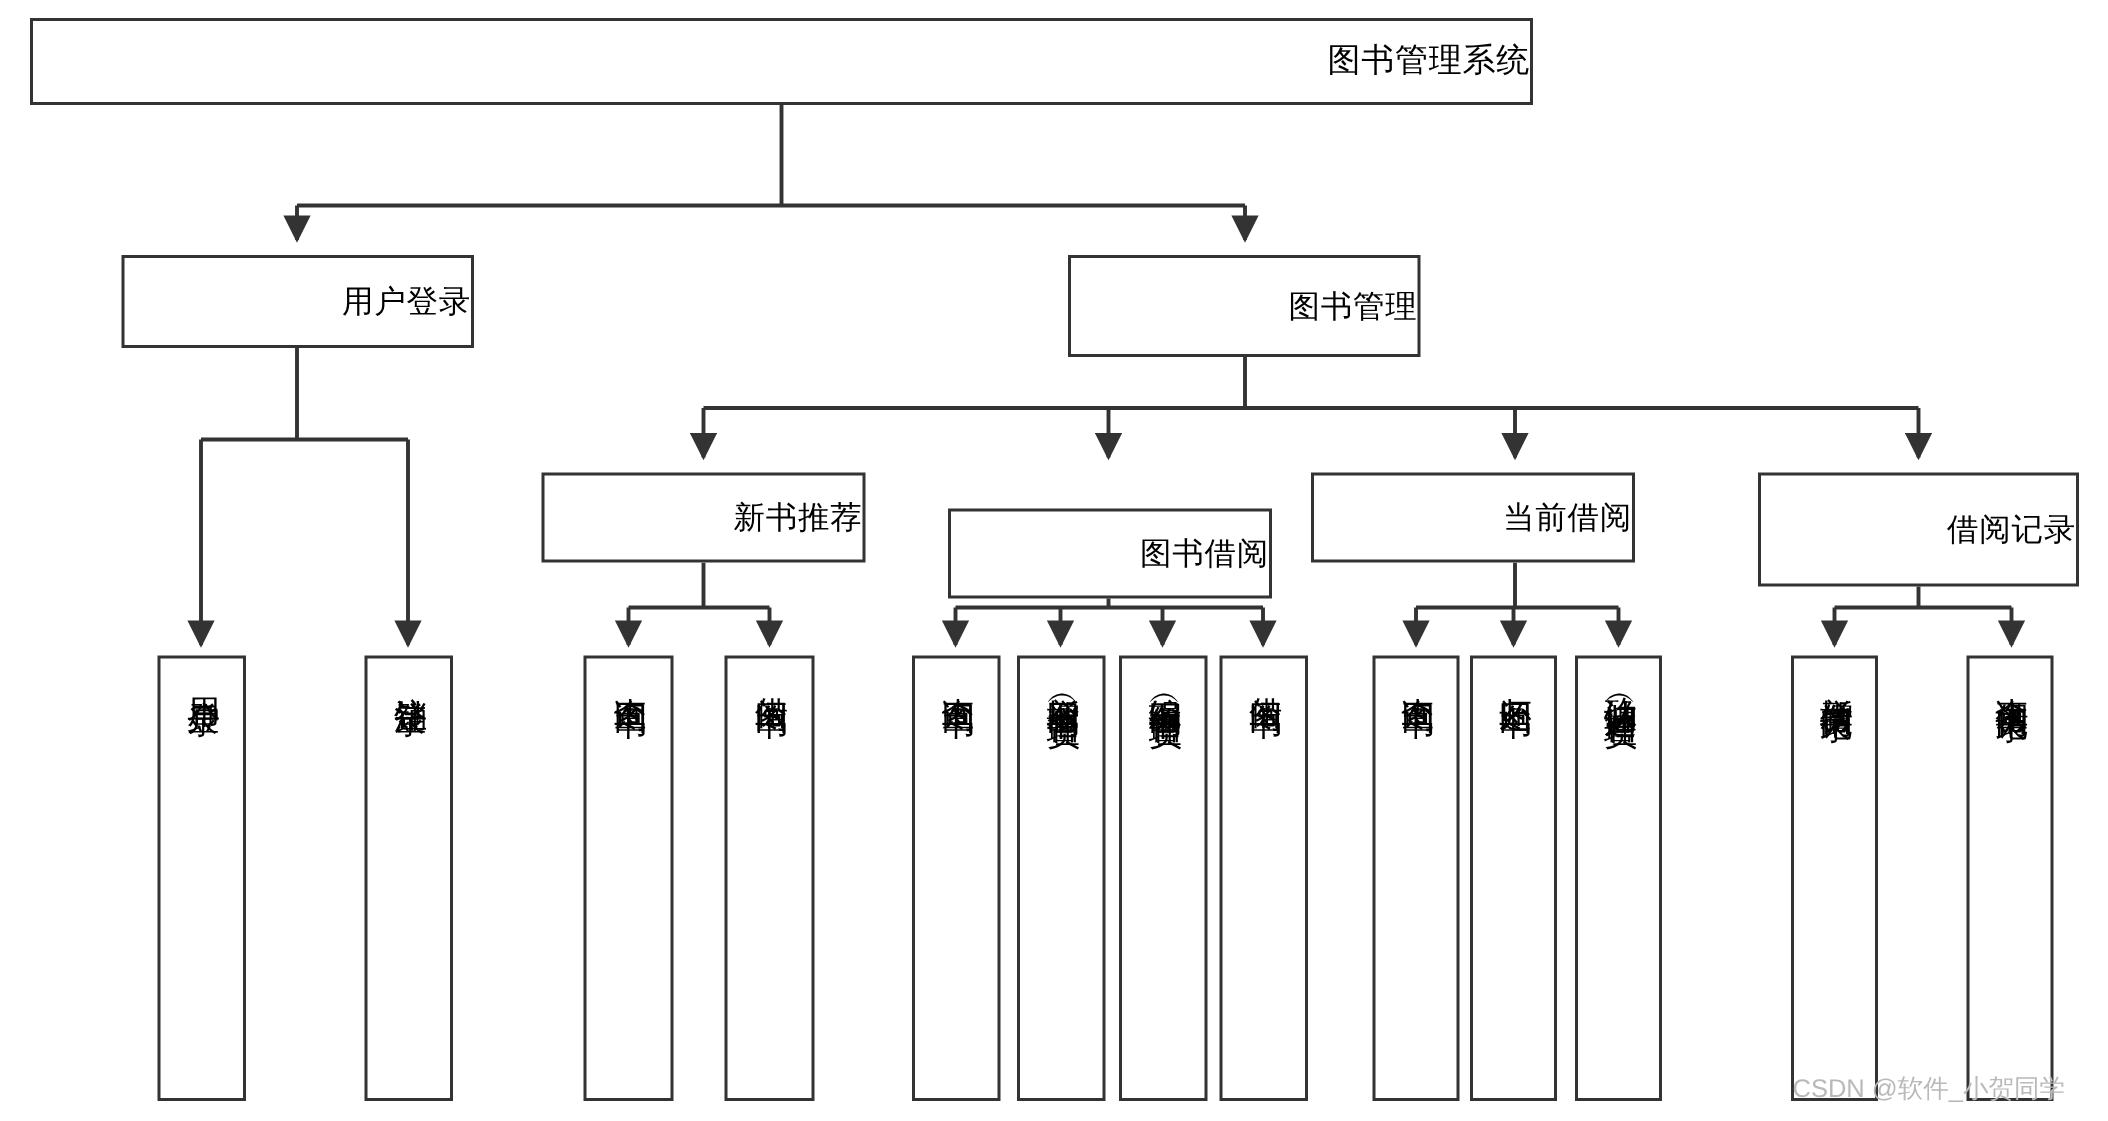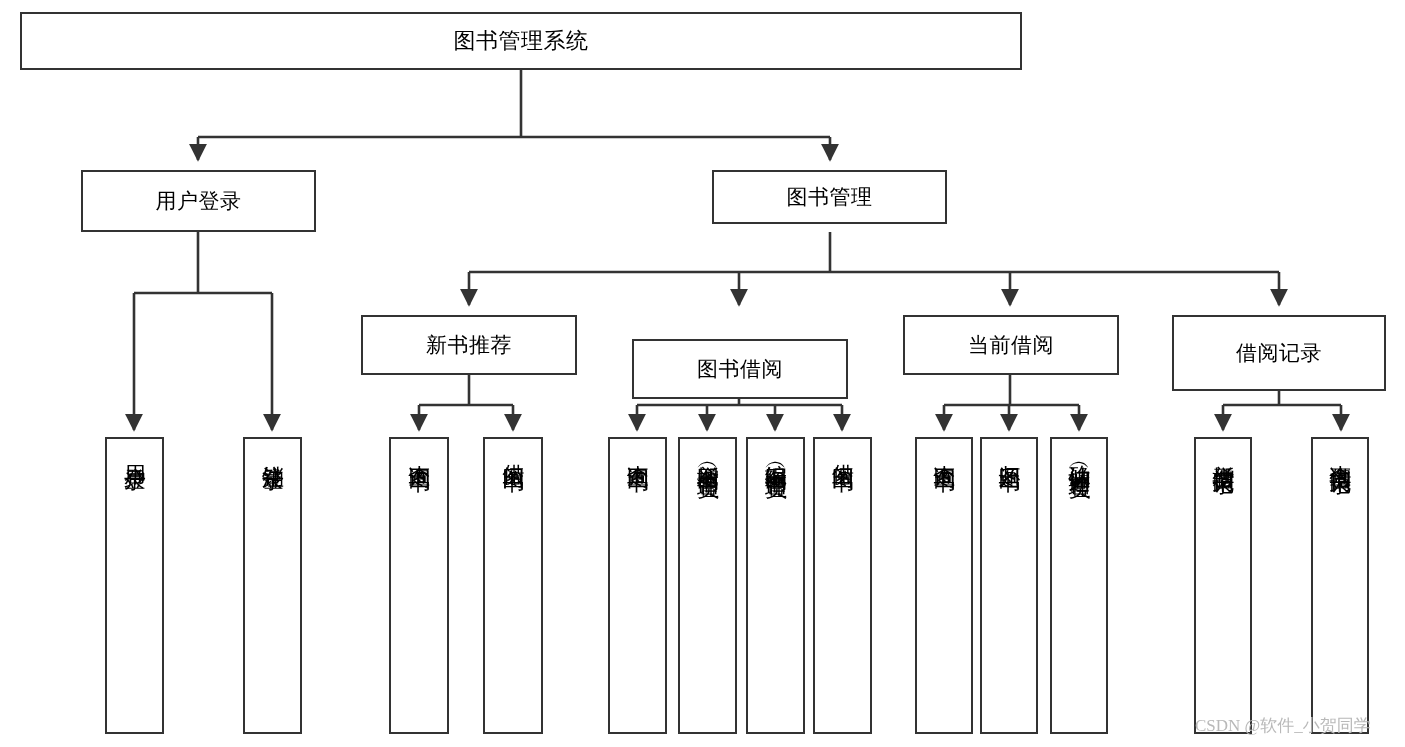--- a/index.html
+++ b/index.html
@@ -26,21 +26,21 @@
     height: 747px;
     pointer-events: none;
   }
   .node {
     position: absolute;
     box-sizing: border-box;
     background: #ffffff;
     border: 2px solid #333333;
     display: flex;
     align-items: center;
-    justify-content: center;
+    justify-content: flex-end;
     color: #000000;
     z-index: 2;
   }
   .node .label {
     display: block;
     text-align: center;
     line-height: 1.18;
     letter-spacing: 0.5px;
   }
   
@@ -66,21 +66,21 @@
     margin: 0 auto;
   }
   .watermark {
     position: absolute;
     left: 1195px;
     top: 714px;
     font-size: 17px;
     color: #b9b9b9;
     white-space: nowrap;
     z-index: 5;
-    font-family: Liberation Serif, serif;
+    font-family: Liberation Sans, sans-serif;
   }
 </style>
 </head>
 <body>
 
 <div id="canvas">
 
   <svg id="wires" viewBox="0 0 1405 747" xmlns="http://www.w3.org/2000/svg">
     <defs>
       <marker id="arrow" viewBox="0 0 10 10" refX="9" refY="5" markerWidth="7" markerHeight="7" orient="auto-start-reverse">
@@ -132,33 +132,33 @@
   </svg>
 
   <div class="node horiz root" style="left:20px; top:12px; width:1002px; height:58px;">
     <span class="label">图书管理系统</span>
   </div>
 
   <div class="node horiz" style="left:81px; top:170px; width:235px; height:62px;">
     <span class="label">用户登录</span>
   </div>
 
-  <div class="node horiz" style="left:712px; top:170px; width:235px; height:54px;">
+  <div class="node horiz" style="left:712px; top:170px; width:235px; height:68px;">
     <span class="label">图书管理</span>
   </div>
 
   <div class="node horiz" style="left:361px; top:315px; width:216px; height:60px;">
     <span class="label">新书推荐</span>
   </div>
 
   <div class="node horiz" style="left:632px; top:315px; width:216px; height:60px;margin-top:24px;">
     <span class="label">图书借阅</span>
   </div>
 
-  <div class="node horiz" style="left:903px; top:315px; width:216px; height:60px;">
+  <div class="node horiz" style="left:874px; top:315px; width:216px; height:60px;">
     <span class="label">当前借阅</span>
   </div>
 
   <div class="node horiz" style="left:1172px; top:315px; width:214px; height:76px;">
     <span class="label">借阅记录</span>
   </div>
 
   <div class="node vert" style="left:105px; top:437px; width:59px; height:297px;">
     <span class="label">用户登录</span>
   </div>

